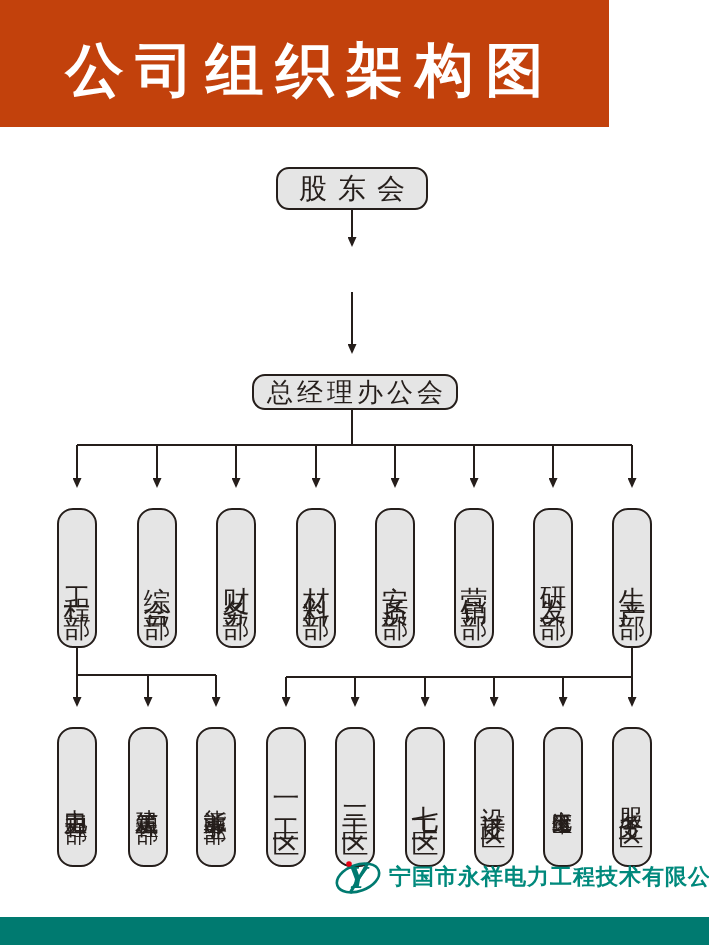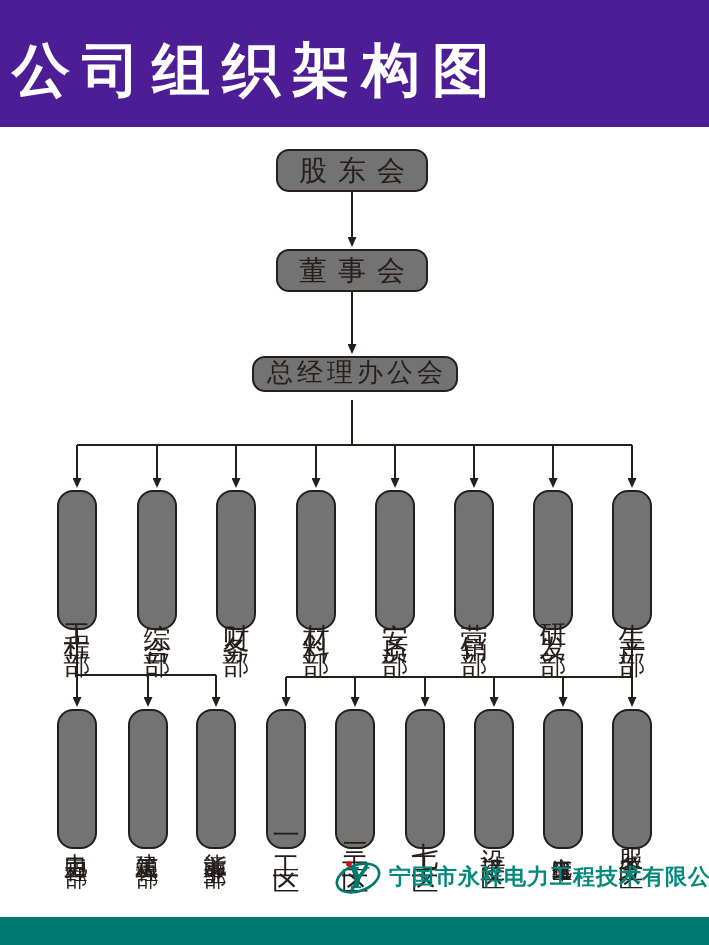--- a/index.html
+++ b/index.html
@@ -6,42 +6,43 @@
   .page{
     position:relative;
     width:709px;height:945px;
     margin:0 auto;
     background:#ffffff;
     font-family:"Liberation Sans","DejaVu Sans",sans-serif;
     overflow:hidden;
   }
   
   .header{
-    position:absolute;left:0;top:0;width:709px;height:127px;
-    background:#4c1d95;
-    display:flex;align-items:center;
+    position:absolute;left:0;top:0;width:609px;height:127px;
+    background:#c2410c;
+    display:flex;align-items:center;justify-content:center;
   }
   .header .title{
     color:#ffffff;
     font-size:58px;font-weight:bold;
     letter-spacing:12px;padding-left:12px;
     margin-top:14px;
     white-space:nowrap;
   }
   
   .connectors{position:absolute;left:0;top:0;width:709px;height:945px;pointer-events:none;}
   
   .obox{
     position:absolute;
-    background:#737373;
+    background:#e5e5e5;
     border:2px solid #251E1B;
     border-radius:13px;
     color:#251E1B;
-    display:flex;align-items:flex-end;justify-content:center;
+    display:flex;align-items:center;justify-content:center;
     box-sizing:border-box;
+    margin-top:18px;
   }
   .hbox span{white-space:nowrap;}
   .box-l1{left:276px;top:149px;width:152px;height:43px;font-size:28px;letter-spacing:11px;padding-left:11px;}
   .box-l2{left:276px;top:249px;width:152px;height:43px;font-size:28px;letter-spacing:11px;padding-left:11px;}
   .box-l3{left:252px;top:356px;width:206px;height:36px;font-size:26px;letter-spacing:4px;padding-left:4px;}
   .vbox{width:40px;height:140px;border-radius:16px;}
   .vbox span{
     writing-mode:vertical-rl;
     text-orientation:upright;
     white-space:nowrap;
@@ -115,23 +116,20 @@
       <line x1="425" y1="677" x2="425" y2="705" marker-end="url(#arr)"></line>
       <line x1="494" y1="677" x2="494" y2="705" marker-end="url(#arr)"></line>
       <line x1="563" y1="677" x2="563" y2="705" marker-end="url(#arr)"></line>
       <line x1="632" y1="677" x2="632" y2="705" marker-end="url(#arr)"></line>
     </g>
   </svg>
 
   <div class="obox hbox box-l1">
     <span>股东会</span>
   </div>
-  <div class="obox hbox box-l2">
-    <span>董事会</span>
-  </div>
   <div class="obox hbox box-l3">
     <span>总经理办公会</span>
   </div>
 
   <div class="obox vbox chars-3 dept" style="left:57px">
       <span>工程部</span>
     </div>
   <div class="obox vbox chars-3 dept" style="left:137px">
       <span>综合部</span>
     </div>

